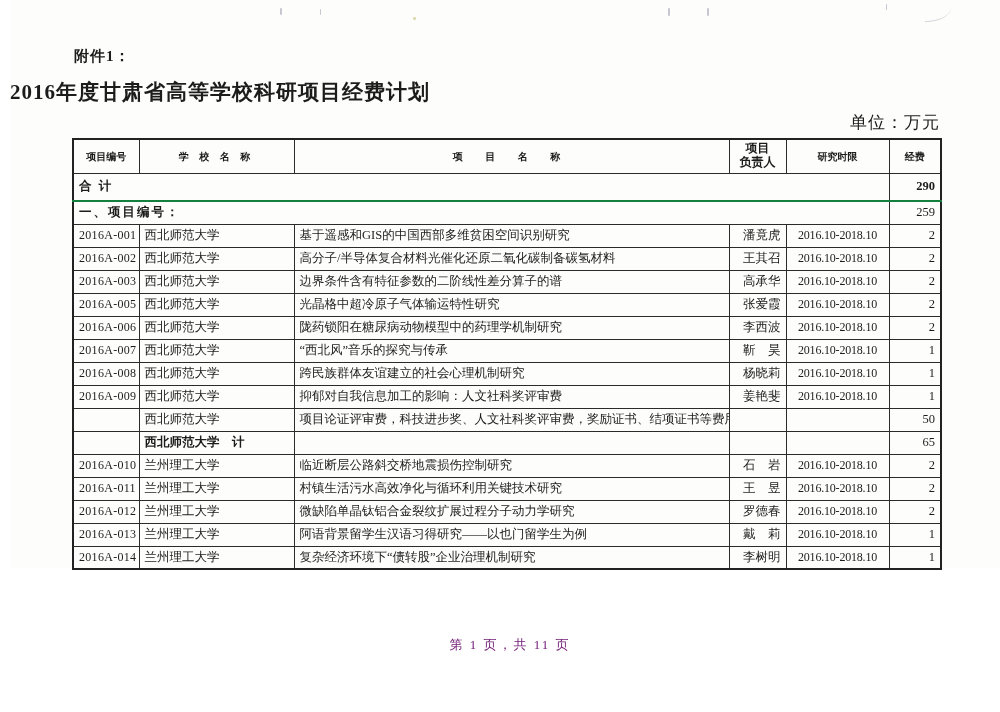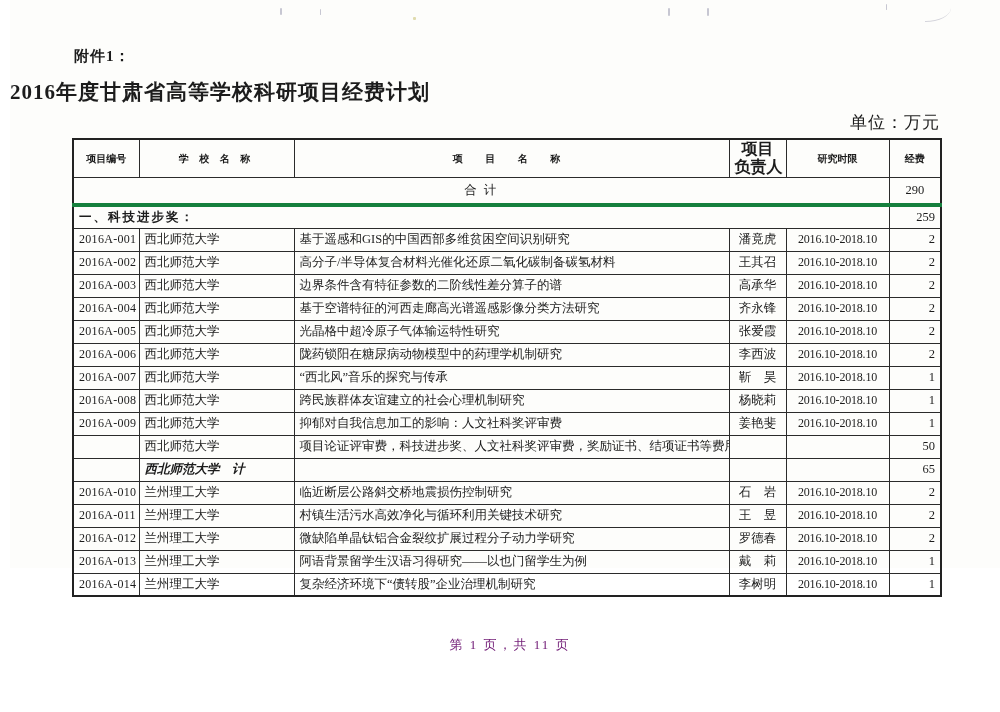--- a/index.html
+++ b/index.html
@@ -52,41 +52,41 @@
   }
   table.funding { border:2px solid #222; }
   thead tr { height:34px; }
   thead th {
     font-weight:bold; font-size:10px; text-align:center;
     border-bottom:2px solid #222;
     line-height:1.15;
   }
   th.h-school { letter-spacing:4px; }
   th.h-project { letter-spacing:10px; }
-  th.h-leader { font-size:16px; letter-spacing:0; padding:0 2px; }
+  th.h-leader { font-size:12px; letter-spacing:0; padding:0 2px; }
 
   col.c-id     { width:66px; }
   col.c-school { width:155px; }
   col.c-proj   { width:435px; }
   col.c-leader { width:57px; }
   col.c-period { width:103px; }
   col.c-amount { width:52px; }
 
   tbody tr { height:23px; }
   tr.row-total { height:28px; }
-  tr.row-total td { font-weight:normal; border-bottom:4px solid #15803d;text-align:center; }
+  tr.row-total td { font-weight:bold; border-bottom:2px solid #15803d; }
   tr.row-section { height:23px; }
   tr.row-section td.cell-label { font-weight:bold; }
-  tr.row-subtotal td.cell-school { font-weight:bold;font-style:italic; }
+  tr.row-subtotal td.cell-school { font-weight:bold; }
 
   td.cell-label  { text-align:left; padding-left:8px; letter-spacing:2px; }
   td.cell-id     { text-align:right; font-size:12px; letter-spacing:.3px; }
   td.cell-school { text-align:left; }
   td.cell-project{ text-align:left; }
-  td.cell-leader { text-align:center;margin-left:48px; }
+  td.cell-leader { text-align:right;margin-left:48px; }
   td.cell-period { text-align:center; font-size:12px; letter-spacing:-.2px; }
   td.cell-amount { text-align:right; padding-right:9px; }
 
   .footer {
     position:absolute; left:0; top:636px; width:1000px;
     text-align:center; font-size:13px; letter-spacing:2px; color:#701a75;
   }
 </style>
 </head>
 <body>
@@ -125,21 +125,21 @@
         <th class="h-period">研究时限</th>
         <th class="h-amount">经费</th>
       </tr>
     </thead>
     <tbody id="table-body">
         <tr class="row-total">
           <td class="cell-label" colspan="5">合 计</td>
           <td class="cell-amount">290</td>
         </tr>
         <tr class="row-section">
-          <td class="cell-label" colspan="5">一、科技进步奖：</td>
+          <td class="cell-label" colspan="5">一、项目编号：</td>
           <td class="cell-amount">259</td>
         </tr>
         <tr class="row-project">
           <td class="cell-id">2016A-001</td>
           <td class="cell-school">西北师范大学</td>
           <td class="cell-project">基于遥感和GIS的中国西部多维贫困空间识别研究</td>
           <td class="cell-leader">潘竟虎</td>
           <td class="cell-period">2016.10-2018.10</td>
           <td class="cell-amount">2</td>
         </tr>
@@ -149,28 +149,20 @@
           <td class="cell-project">高分子/半导体复合材料光催化还原二氧化碳制备碳氢材料</td>
           <td class="cell-leader">王其召</td>
           <td class="cell-period">2016.10-2018.10</td>
           <td class="cell-amount">2</td>
         </tr>
         <tr class="row-project">
           <td class="cell-id">2016A-003</td>
           <td class="cell-school">西北师范大学</td>
           <td class="cell-project">边界条件含有特征参数的二阶线性差分算子的谱</td>
           <td class="cell-leader">高承华</td>
-          <td class="cell-period">2016.10-2018.10</td>
-          <td class="cell-amount">2</td>
-        </tr>
-        <tr class="row-project">
-          <td class="cell-id">2016A-004</td>
-          <td class="cell-school">西北师范大学</td>
-          <td class="cell-project">基于空谱特征的河西走廊高光谱遥感影像分类方法研究</td>
-          <td class="cell-leader">齐永锋</td>
           <td class="cell-period">2016.10-2018.10</td>
           <td class="cell-amount">2</td>
         </tr>
         <tr class="row-project">
           <td class="cell-id">2016A-005</td>
           <td class="cell-school">西北师范大学</td>
           <td class="cell-project">光晶格中超冷原子气体输运特性研究</td>
           <td class="cell-leader">张爱霞</td>
           <td class="cell-period">2016.10-2018.10</td>
           <td class="cell-amount">2</td>

